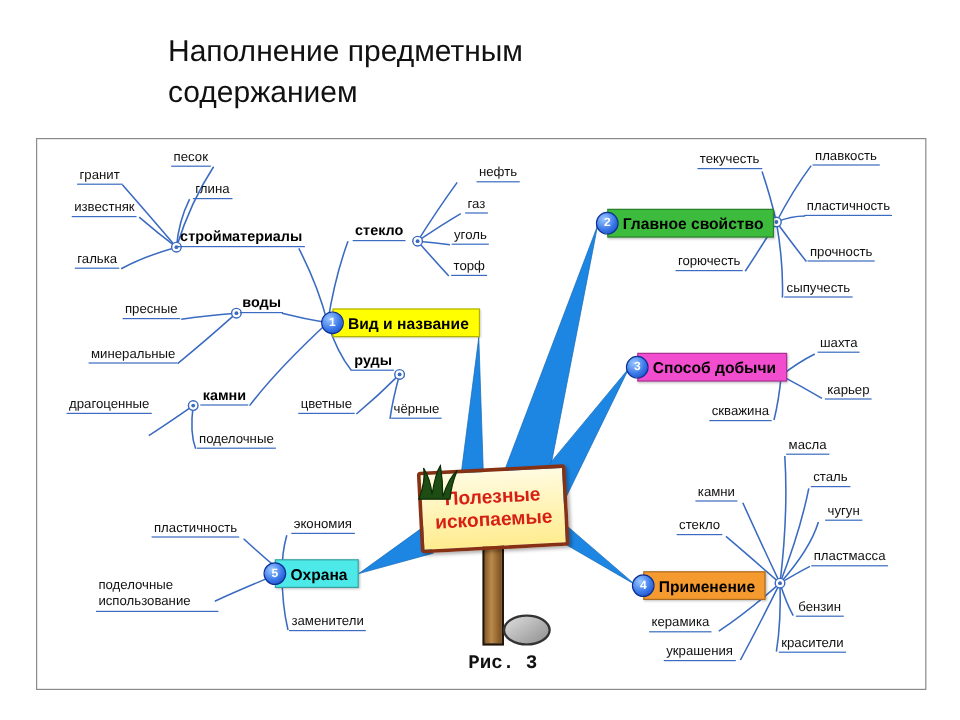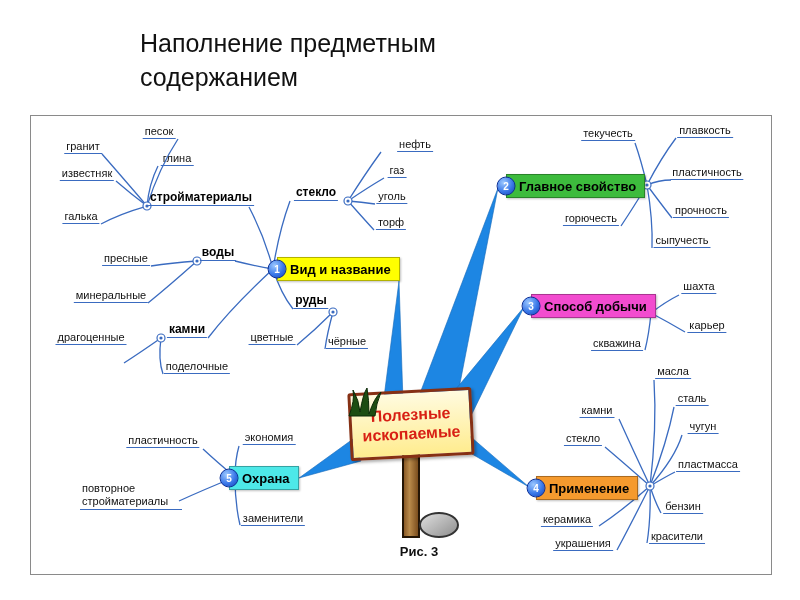--- a/index.html
+++ b/index.html
@@ -58,21 +58,21 @@
     background:linear-gradient(90deg,#8a5a26,#b98a4a 40%,#7c4e1e);
     border:2px solid #241505;z-index:1;
   }
   .rock{
     position:absolute;left:72px;top:126px;width:36px;height:22px;border-radius:50%;
     background:linear-gradient(145deg,#dedede,#8f8f8f);border:2px solid #333;z-index:2;
   }
   .grass{position:absolute;left:20px;top:118px;z-index:3;}
   .fig-caption{
     position:absolute;left:388px;top:428px;transform:translateX(-50%);
-    font-size:13px;font-weight:bold;color:#111;
+    font-size:16px;font-weight:bold;color:#111;font-family:Liberation Mono, monospace;
   }
 </style>
 </head>
 <body>
 
 <div class="slide-title">
   <div>Наполнение предметным</div>
   <div>содержанием</div>
 </div>
 
@@ -206,21 +206,21 @@
   <span class="leaf" style="left:677px;top:356px">пластмасса</span>
   <span class="leaf" style="left:652px;top:398px">бензин</span>
   <span class="leaf" style="left:646px;top:428px">красители</span>
   <span class="leaf" style="left:552px;top:435px">украшения</span>
   <span class="leaf" style="left:536px;top:411px">керамика</span>
   <span class="leaf" style="left:552px;top:330px">стекло</span>
   <span class="leaf" style="left:566px;top:302px">камни</span>
 
   <span class="leaf" style="left:132px;top:332px">пластичность</span>
   <span class="leaf" style="left:238px;top:329px">экономия</span>
-  <span class="leaf multiline" style="left:100px;top:394px">повторное стройматериалы</span>
+  <span class="leaf multiline" style="left:100px;top:394px">поделочные использование</span>
   <span class="leaf" style="left:242px;top:410px">заменители</span>
 
   <div class="topic" style="left: 246px; top: 141px; background-color: rgb(255, 255, 0);">
     <span class="badge">1</span>
     <span>Вид и название</span>
   </div>
   <div class="topic" style="left: 475px; top: 58px; background-color: rgb(61, 187, 61);">
     <span class="badge">2</span>
     <span>Главное свойство</span>
   </div>

